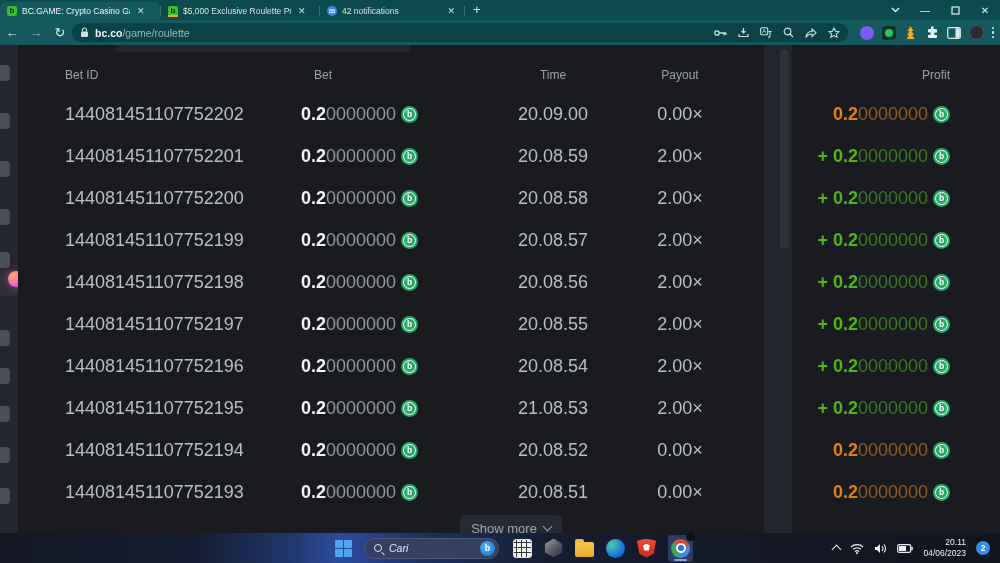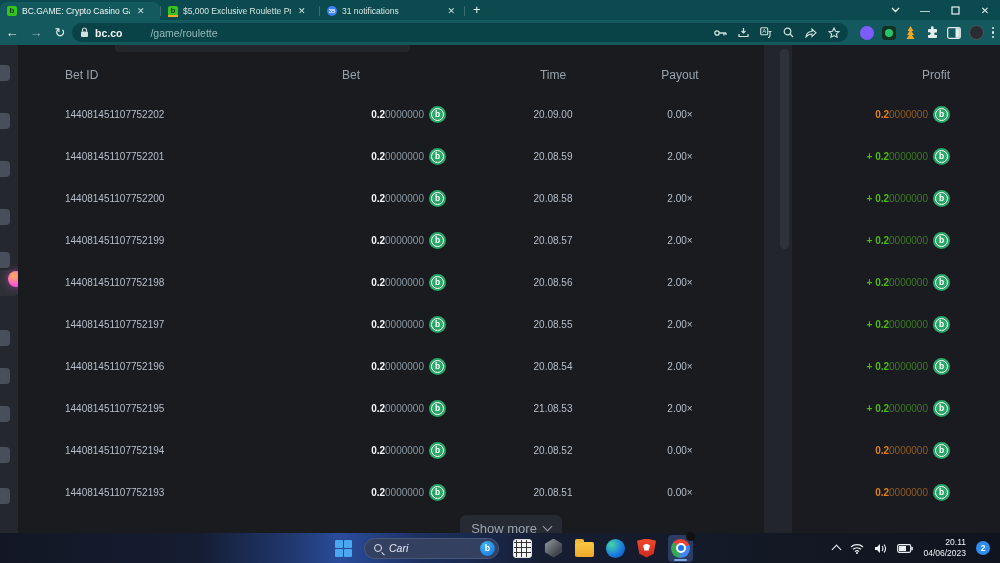--- a/index.html
+++ b/index.html
@@ -21,21 +21,21 @@
   .tab-new { color:#e8f2f2; font-size:13px; margin:0 0 3px 8px; }
   .win-controls { position:absolute; right:0; top:0; height:20px; display:flex; align-items:center; gap:0; }
   .win-btn { width:30px; height:20px; display:flex; align-items:center; justify-content:center; color:#e8f2f2; font-size:10px; }
   .win-btn svg { display:block; }
 
   .toolbar { position:absolute; top:20px; left:0; width:1000px; height:25px; background:#14595d; display:flex; align-items:center; }
   .nav-ic { color:#e2eeee; font-size:13px; width:24px; text-align:center; }
   .nav-ic.dim { color:#8fb4b5; }
   .omnibox { position:absolute; left:72px; top:3px; width:776px; height:19px; background:#0a4347; border-radius:10px; display:flex; align-items:center; padding:0 8px; }
   .omni-url { font-size:10.5px; margin-left:6px; color:#eef6f6; }
-  .omni-url .path { color:#93b9ba;margin-left:28px; }
+  .omni-url .path { color:#93b9ba; }
   .omni-icons { margin-left:auto; display:flex; align-items:center; gap:11px; }
   .omni-icons svg { display:block; }
   .ext-row { position:absolute; right:6px; top:3px; height:19px; display:flex; align-items:center; gap:8px; }
   .ext { width:14px; height:14px; border-radius:4px; display:flex; align-items:center; justify-content:center; }
   .ext.purple { border-radius:50%; background:#7c5cff; }
   .ext.greensq { background:#10311f; }
   .ext.greensq i { width:8px; height:8px; border-radius:50%; background:#27c469; }
   .ext.orange { background:transparent; }
   .avatar { width:15px; height:15px; border-radius:50%; background:#2b2b33; border:1px solid #4a5a5a; }
   .dots { display:flex; flex-direction:column; gap:2px; }
@@ -46,24 +46,24 @@
   .sidebar { position:absolute; left:0; top:0; width:18px; height:100%; background:#24272d; overflow:hidden; }
   .side-ic { position:absolute; left:3px; width:16px; height:16px; border-radius:4px; background:#565e69; opacity:.75; }
   .side-hot-wrap { position:absolute; left:-6px; width:26px; height:26px; border-radius:7px; background:#2e3138; }
   .side-hot { position:absolute; left:8px; top:5px; width:16px; height:16px; border-radius:50%; background:radial-gradient(circle at 35% 30%, #ffb05a, #ff5ad0 60%, #c936ff); box-shadow:0 0 8px #ff4fd890; }
   .remnant { position:absolute; left:115px; top:0; width:295px; height:7px; background:#23262b; border-radius:0 0 4px 4px; }
   .scrollstrip { position:absolute; right:0; top:0; width:28px; height:100%; background:#22252b; }
   .scrollthumb { position:absolute; right:3px; top:4px; width:9px; height:200px; border-radius:5px; background:#2e323a; }
 
   .table { position:absolute; left:40px; top:0; width:932px; }
   .thead { position:relative; height:36px; color:#98a3ad; font-size:12px; }
-  .trow { position:relative; height:42px; font-size:10px; color:#b6bfca; }
+  .trow { position:relative; height:42px; font-size:18px; color:#b6bfca; }
   .cell { position:absolute; top:0; height:100%; display:flex; align-items:center; }
   .c-id     { left:25px; }
-  .c-bet    { left:216px; width:190px; justify-content:flex-end; }
+  .c-bet    { left:188px; width:190px; justify-content:flex-end; }
   .c-time   { left:413px; width:200px; justify-content:center; }
   .c-payout { left:540px; width:200px; justify-content:center; }
   .c-profit { right:22px; justify-content:flex-end; }
   .amt-main { color:#f3f6f8; font-weight:bold; }
   .amt-zeros { color:#8d98a3; }
   .profit.loss .p-main { color:#e07f16; font-weight:bold; }
   .profit.loss .p-zeros { color:#935c22; }
   .profit.win .p-main { color:#4eb810; font-weight:bold; }
   .profit.win .p-zeros { color:#3d7b23; }
   .coin { width:17px; height:17px; border-radius:50%; background:#27a866; margin-left:5px; display:flex; align-items:center; justify-content:center; flex:0 0 auto; }
@@ -119,21 +119,21 @@
     </div>
     <div class="tab-sep"></div>
     <div class="tab" style="width:158px">
       <span class="favicon loading">b</span>
       <span class="title">$5,000 Exclusive Roulette Prestig</span>
       <span class="tab-close">✕</span>
     </div>
     <div class="tab-sep"></div>
     <div class="tab" style="width:144px">
       <span class="favicon round">35</span>
-      <span class="title">31 notifications</span>
+      <span class="title">42 notifications</span>
       <span class="tab-close tab3-close">✕</span>
     </div>
     <div class="tab-sep"></div>
     <div class="tab-new">+</div>
     <div class="win-controls">
       <div class="win-btn">
         <svg width="9" height="6" viewBox="0 0 9 6">
             <path d="M1 1l3.5 3.5L8 1" stroke="#e8f2f2" stroke-width="1.4" fill="none"></path>
           </svg>
       </div>

